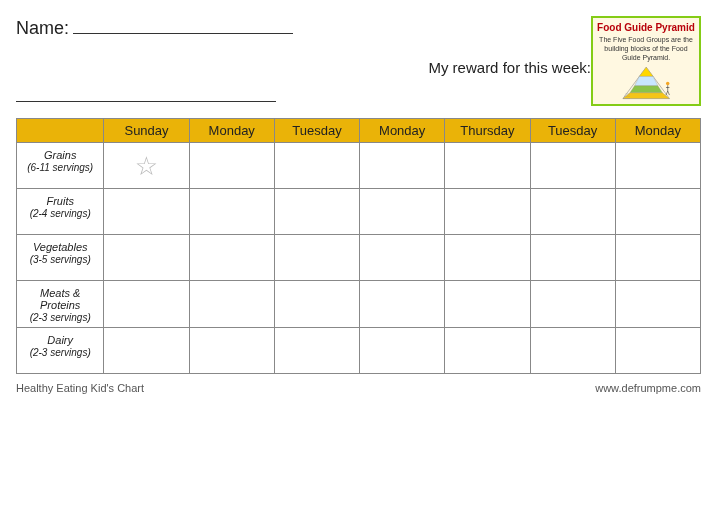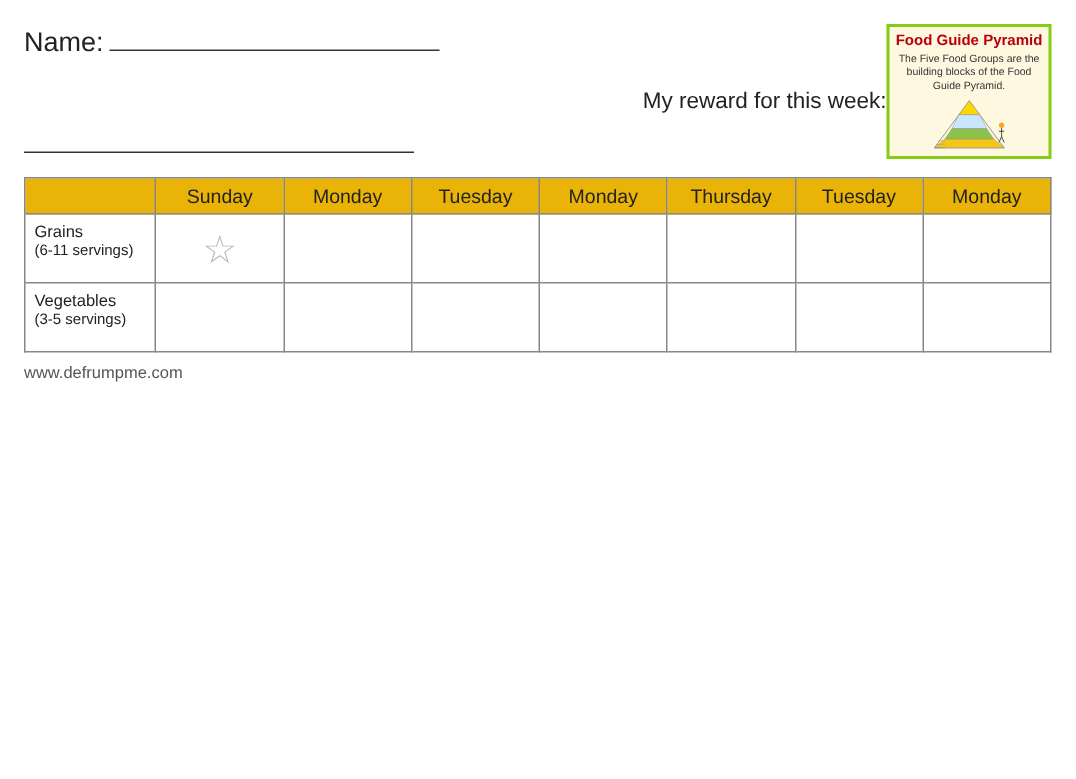--- a/index.html
+++ b/index.html
@@ -107,25 +107,26 @@
       text-align: center;
       vertical-align: middle;
       min-height: 44px;
     }
     .food-table th {
       background: #eab308;
       font-weight: normal;
       font-size: 13px;
     }
     .food-table td.row-label {
-      text-align: left;
+      text-align: center;
       font-size: 11px;
       width: 80px;
       vertical-align: top;
       padding-top: 6px;
+      font-style: italic;
     }
     .food-table td.data-cell {
       height: 46px;
       width: 78px;
     }
     .star {
       font-size: 26px;
       color: #bbb;
       line-height: 1;
     }
@@ -200,27 +201,58 @@
       <td class="row-label">Grains<br><span style="font-size:10px">(6-11 servings)</span></td>
       <td class="data-cell"><span class="star">☆</span></td>
       <td class="data-cell"></td>
       <td class="data-cell"></td>
       <td class="data-cell"></td>
       <td class="data-cell"></td>
       <td class="data-cell"></td>
       <td class="data-cell"></td>
     </tr>
     <tr>
+      <td class="row-label">Fruits<br><span style="font-size:10px">(2-4 servings)</span></td>
+      <td class="data-cell"></td>
+      <td class="data-cell"></td>
+      <td class="data-cell"></td>
+      <td class="data-cell"></td>
+      <td class="data-cell"></td>
+      <td class="data-cell"></td>
+      <td class="data-cell"></td>
+    </tr>
+    <tr>
       <td class="row-label">Vegetables<br><span style="font-size:10px">(3-5 servings)</span></td>
+      <td class="data-cell"></td>
+      <td class="data-cell"></td>
+      <td class="data-cell"></td>
+      <td class="data-cell"></td>
+      <td class="data-cell"></td>
+      <td class="data-cell"></td>
+      <td class="data-cell"></td>
+    </tr>
+    <tr>
+      <td class="row-label">Meats &amp;<br>Proteins<br><span style="font-size:10px">(2-3 servings)</span></td>
+      <td class="data-cell"></td>
+      <td class="data-cell"></td>
+      <td class="data-cell"></td>
+      <td class="data-cell"></td>
+      <td class="data-cell"></td>
+      <td class="data-cell"></td>
+      <td class="data-cell"></td>
+    </tr>
+    <tr>
+      <td class="row-label">Dairy<br><span style="font-size:10px">(2-3 servings)</span></td>
       <td class="data-cell"></td>
       <td class="data-cell"></td>
       <td class="data-cell"></td>
       <td class="data-cell"></td>
       <td class="data-cell"></td>
       <td class="data-cell"></td>
       <td class="data-cell"></td>
     </tr>
   </tbody>
 </table>
 
 <div class="footer">
+  <span>Healthy Eating Kid's Chart</span>
   <span>www.defrumpme.com</span>
 </div>
 
 </body></html>

